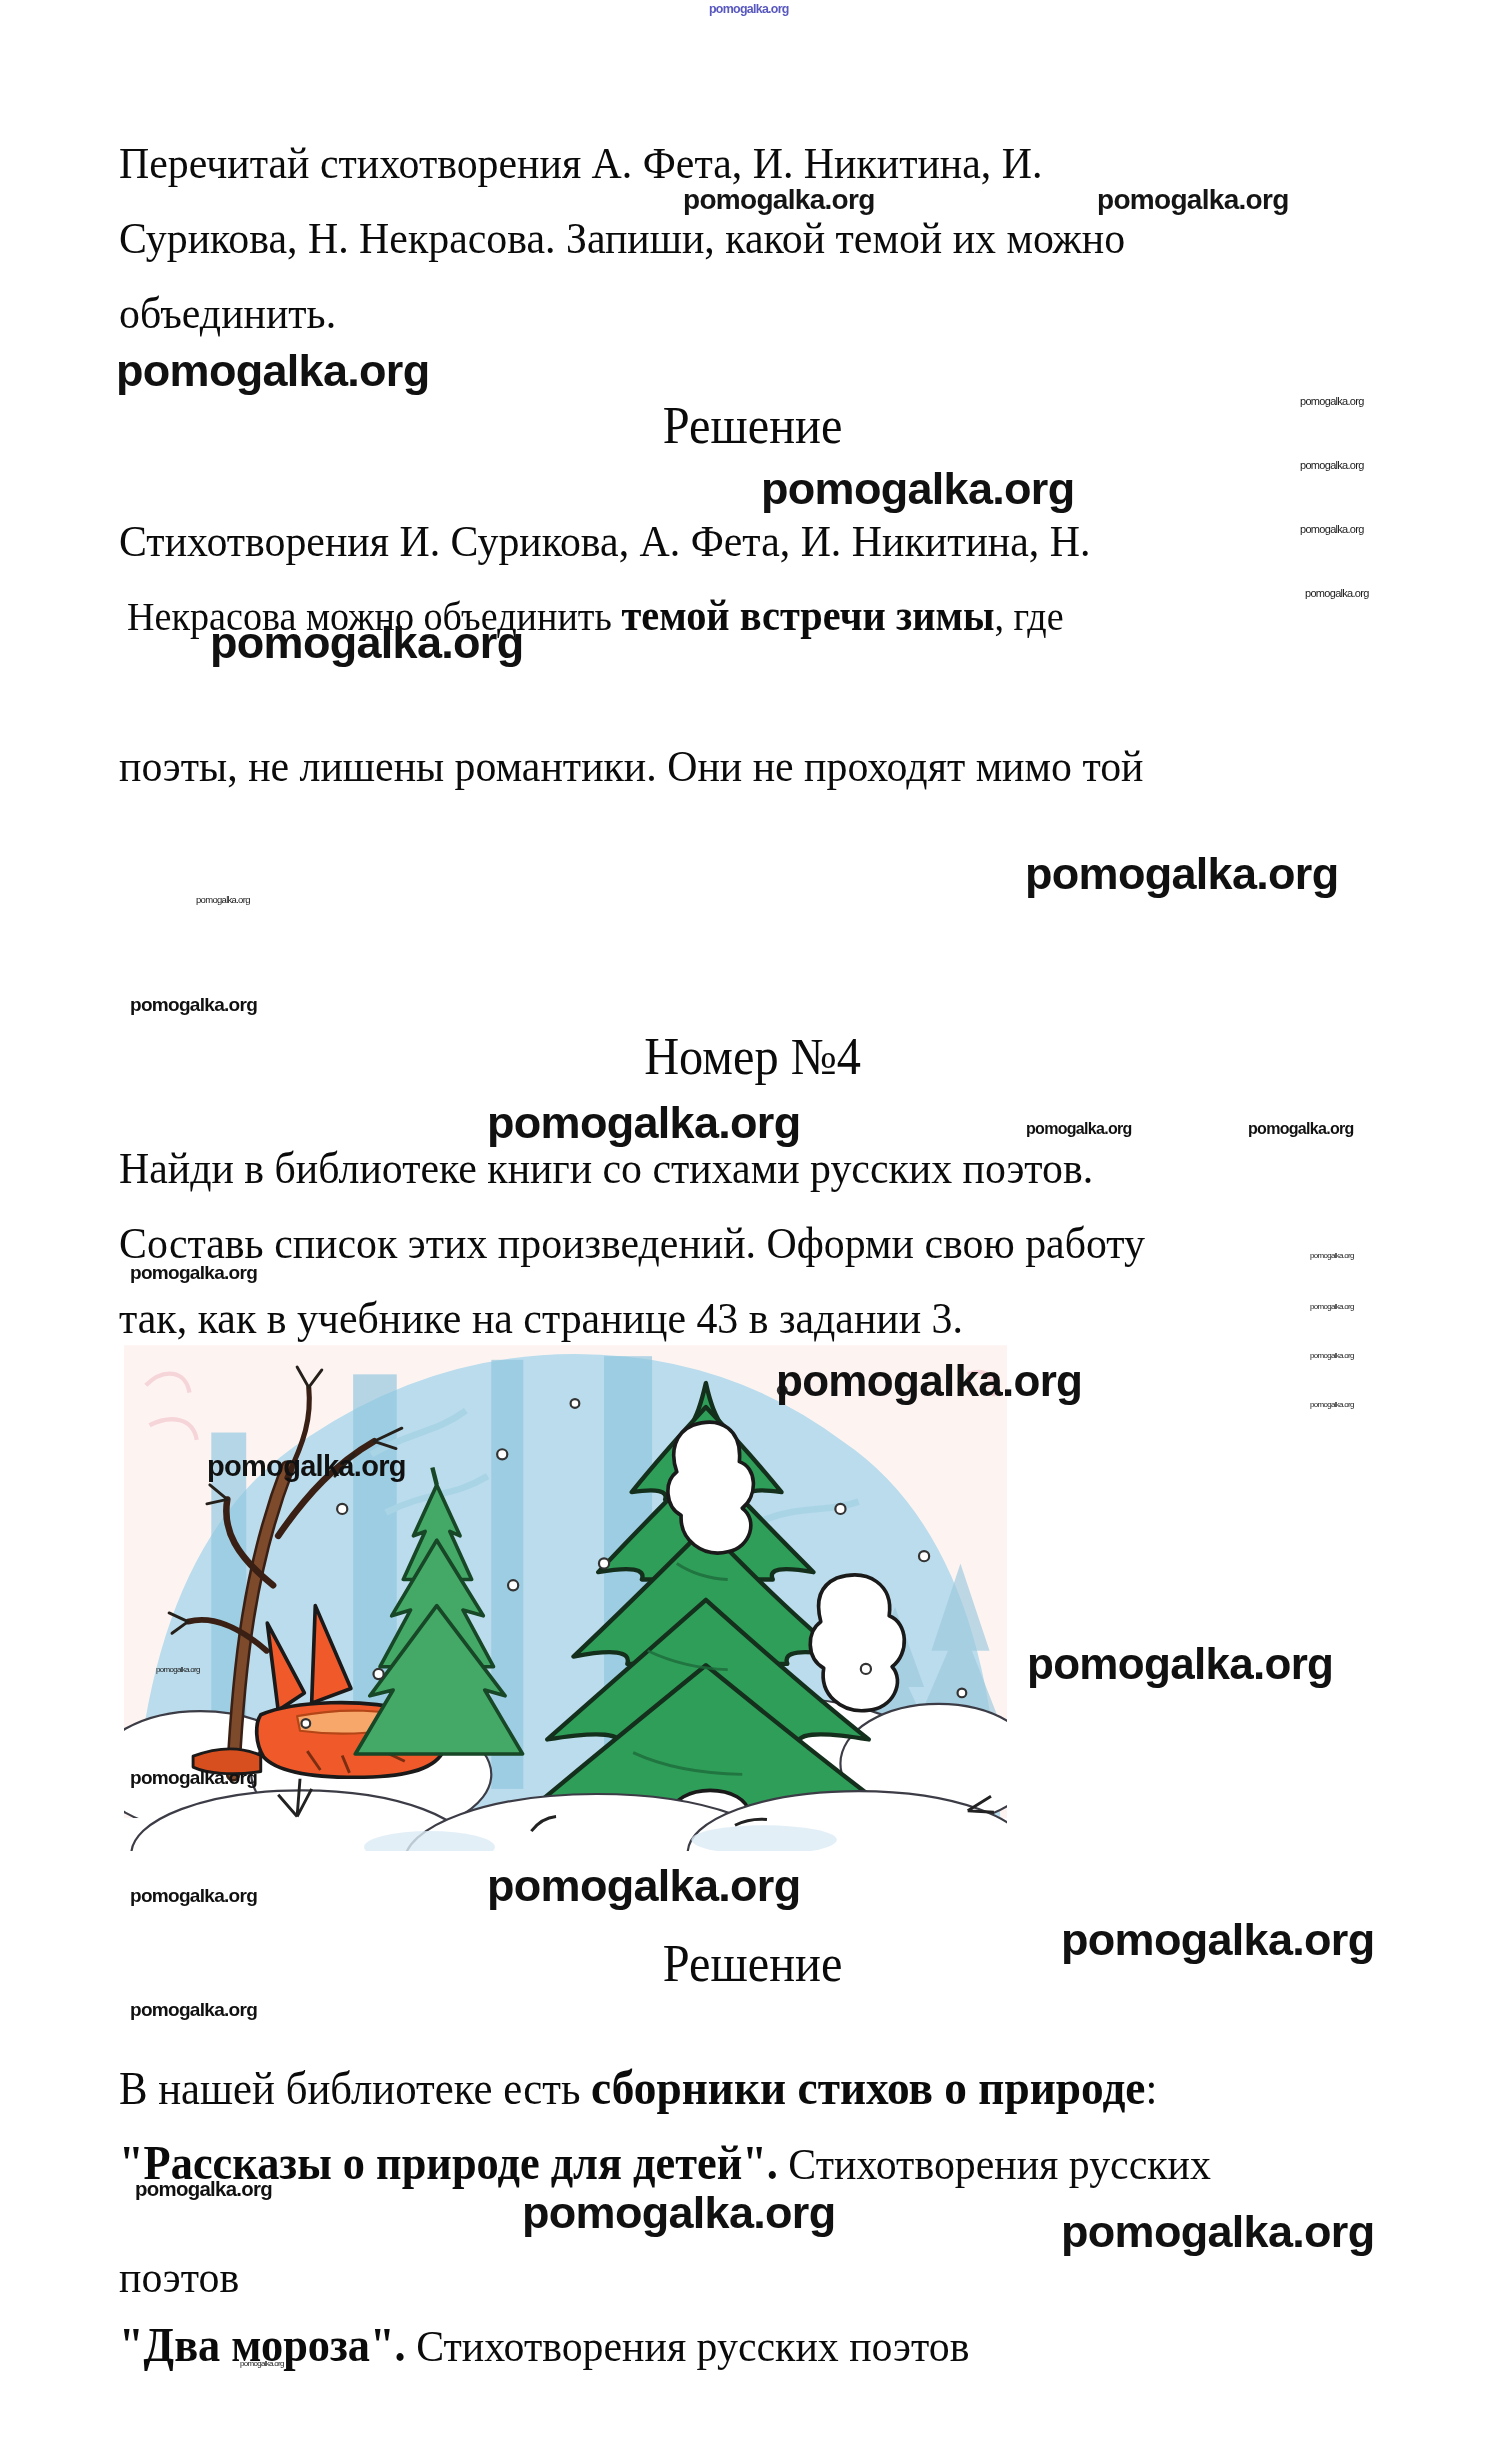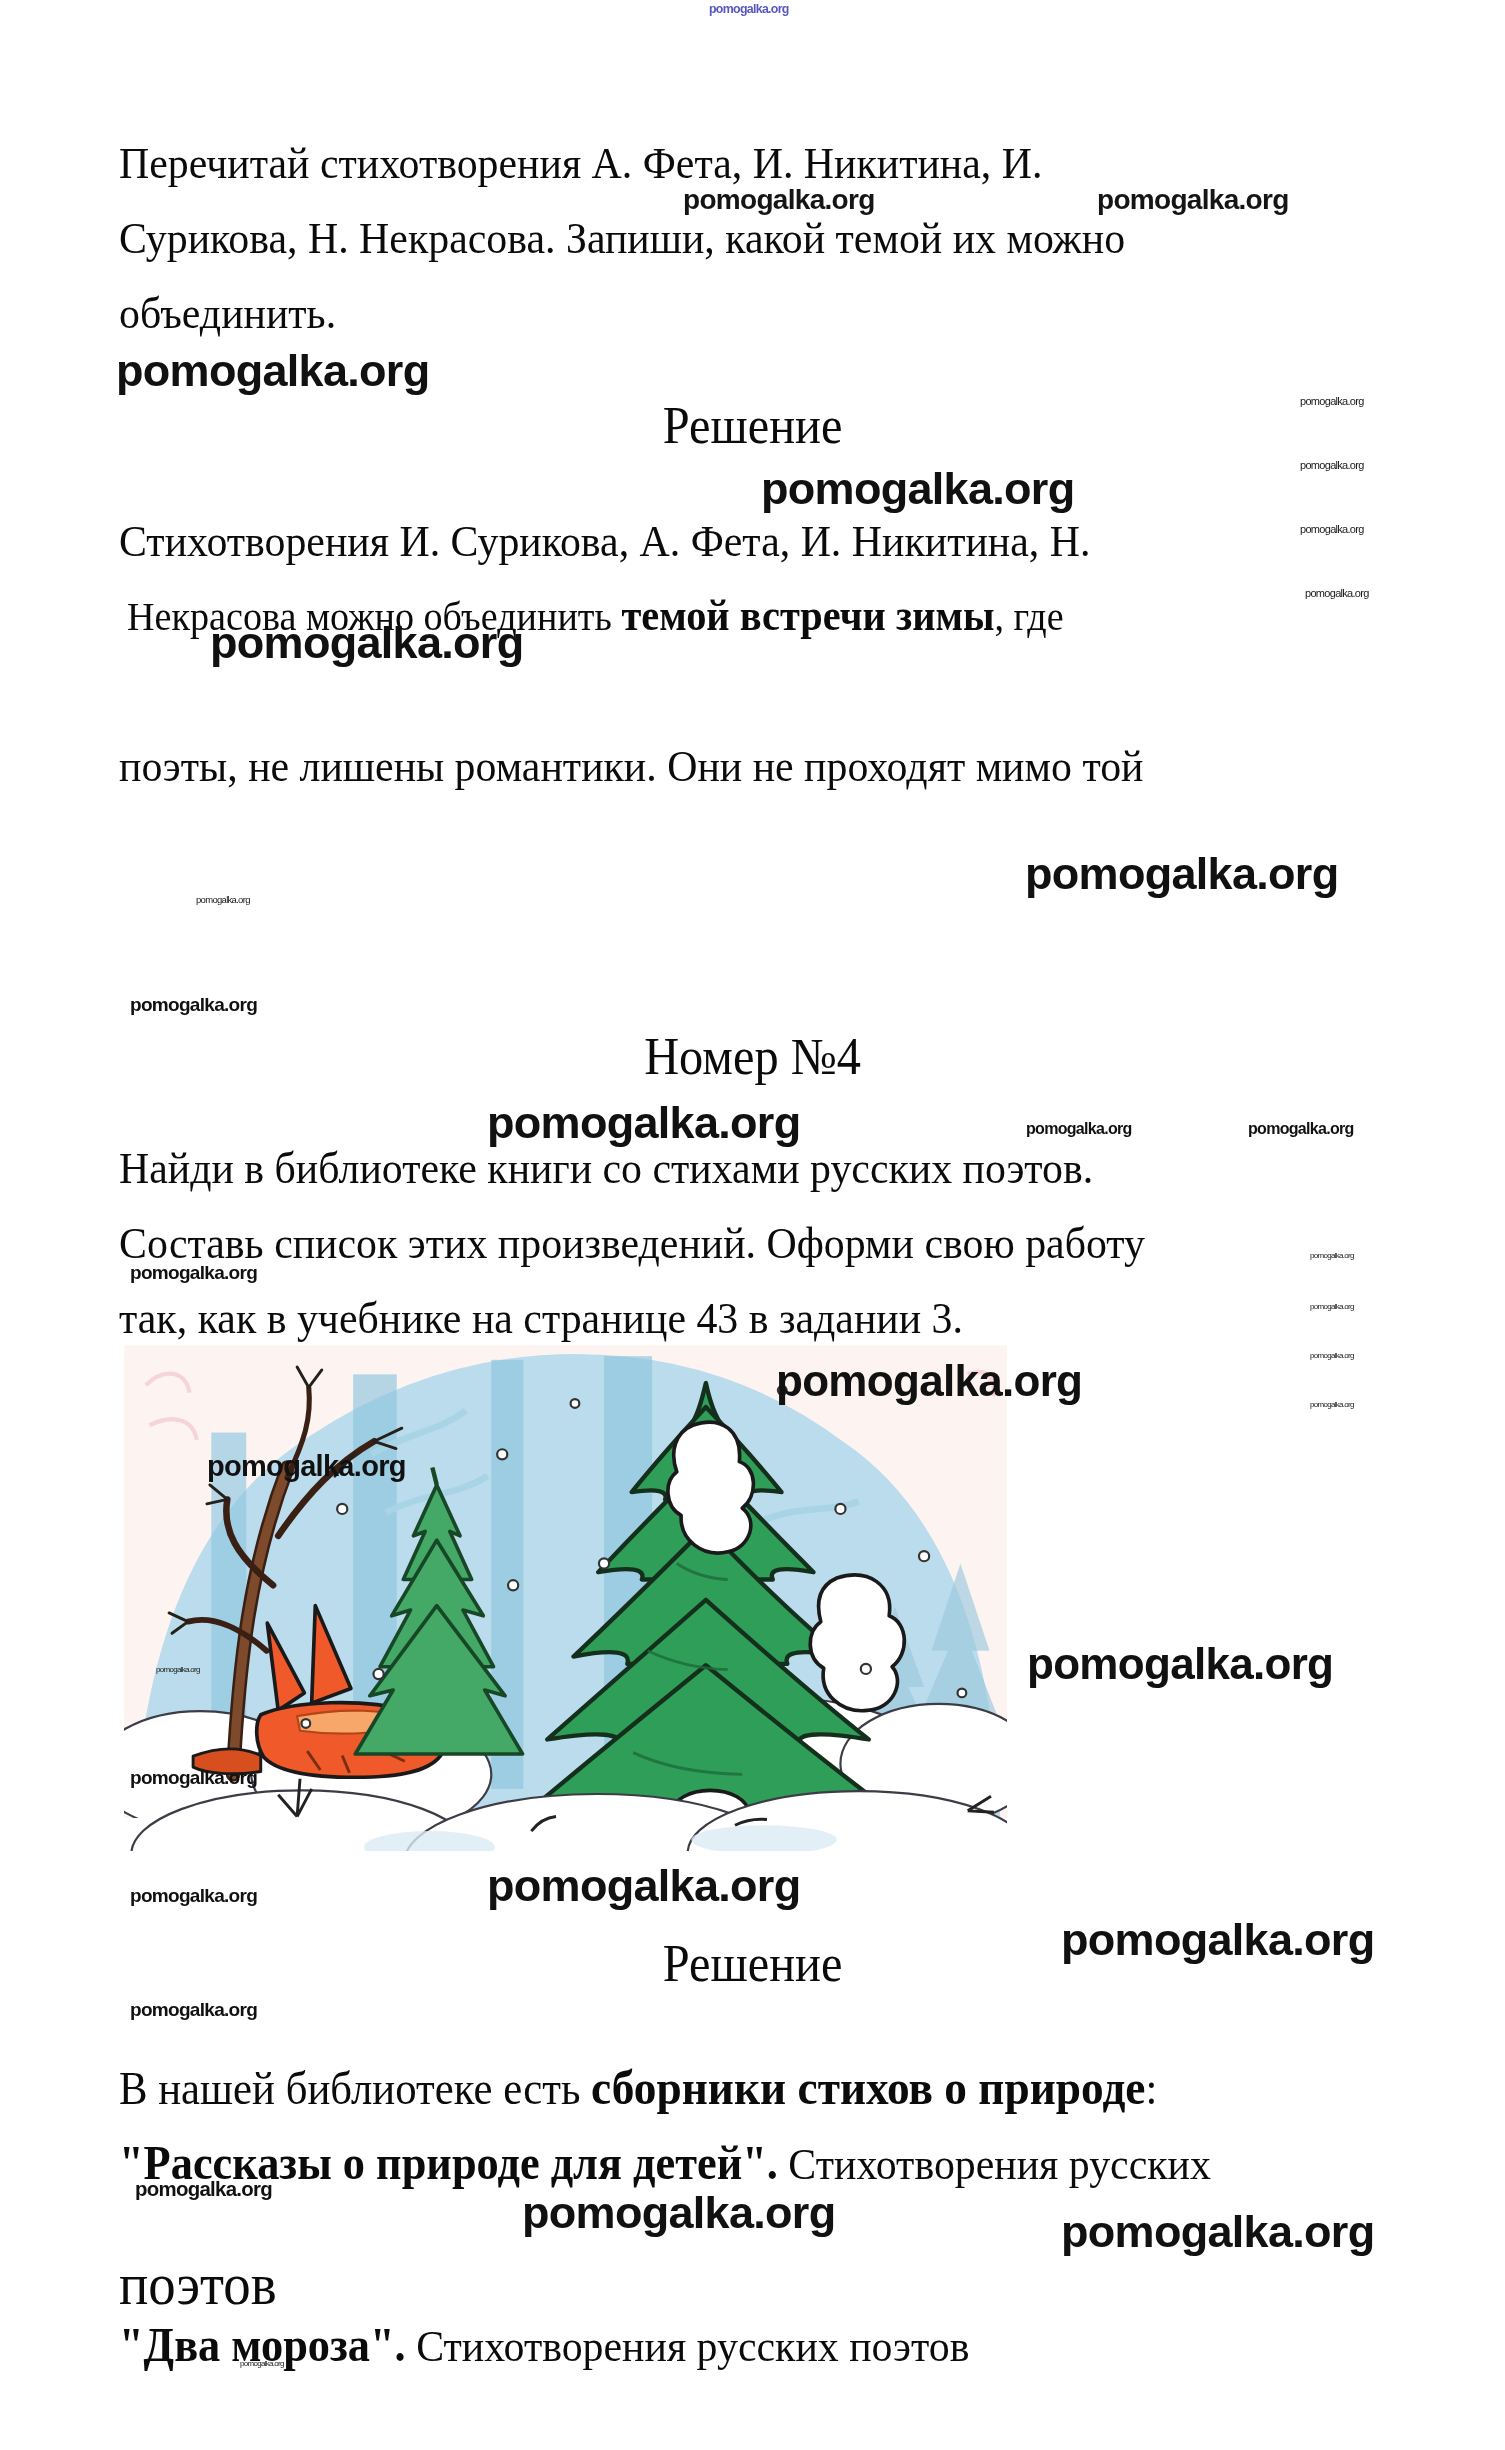--- a/index.html
+++ b/index.html
@@ -172,21 +172,21 @@
     <div class="tline left" style="top: 518px; font-size: 45px; left: 119px;"><span class="inner"><span>Стихотворения И. Сурикова, А. Фета, И. Никитина, Н.</span></span></div>
     <div class="tline left" style="top: 593px; font-size: 41px; left: 119px; margin-left: 8px;"><span class="inner"><span>Некрасова можно объединить </span><span class="b">темой встречи зимы</span><span>, где</span></span></div>
     <div class="tline left" style="top: 743px; font-size: 45px; left: 119px;"><span class="inner"><span>поэты, не лишены романтики. Они не проходят мимо той</span></span></div>
     <div class="tline center" style="top: 1030px; font-size: 52px; text-align: center;"><span class="inner"><span>Номер №4</span></span></div>
     <div class="tline left" style="top: 1145px; font-size: 45px; left: 119px;"><span class="inner"><span>Найди в библиотеке книги со стихами русских поэтов.</span></span></div>
     <div class="tline left" style="top: 1220px; font-size: 45px; left: 119px;"><span class="inner"><span>Составь список этих произведений. Оформи свою работу</span></span></div>
     <div class="tline left" style="top: 1295px; font-size: 45px; left: 119px;"><span class="inner"><span>так, как в учебнике на странице 43 в задании 3.</span></span></div>
     <div class="tline center" style="top: 1937px; font-size: 52px;"><span class="inner"><span>Решение</span></span></div>
     <div class="tline left" style="top: 2063px; font-size: 46px; left: 119px; text-decoration: underline;"><span class="inner"><span>В нашей библиотеке есть </span><span class="b">сборники стихов о природе</span><span>:</span></span></div>
     <div class="tline left" style="top: 2138px; font-size: 45px; left: 119px;"><span class="inner"><span class="b">"Рассказы о природе для детей".</span><span> Стихотворения русских</span></span></div>
-    <div class="tline left" style="top: 2254px; font-size: 59px; left: 119px;"><span class="inner"><span>поэтов</span></span></div>
+    <div class="tline left" style="top: 2254px; font-size: 45px; left: 119px;"><span class="inner"><span>поэтов</span></span></div>
     <div class="tline left" style="top: 2320px; font-size: 45px; left: 119px;"><span class="inner"><span class="b">"Два мороза".</span><span> Стихотворения русских поэтов</span></span></div>
     <div class="wm" style="left: 709px; top: 2.9px; font-size: 12.4px; font-weight: 700; color: rgb(70, 70, 184); opacity: 0.9;">pomogalka.org</div>
     <div class="wm" style="left: 683px; top: 186px; font-size: 28px; font-weight: 600; color: rgb(21, 21, 21); opacity: 1;">pomogalka.org</div>
     <div class="wm" style="left: 1097px; top: 186px; font-size: 28px; font-weight: 600; color: rgb(21, 21, 21); opacity: 1;">pomogalka.org</div>
     <div class="wm" style="left: 1300px; top: 396px; font-size: 11px; font-weight: 500; color: rgb(26, 26, 26); opacity: 1;">pomogalka.org</div>
     <div class="wm" style="left: 1300px; top: 460px; font-size: 11px; font-weight: 500; color: rgb(26, 26, 26); opacity: 1;">pomogalka.org</div>
     <div class="wm" style="left: 1300px; top: 524px; font-size: 11px; font-weight: 500; color: rgb(26, 26, 26); opacity: 1;">pomogalka.org</div>
     <div class="wm" style="left: 1305px; top: 588px; font-size: 11px; font-weight: 500; color: rgb(26, 26, 26); opacity: 1;">pomogalka.org</div>
     <div class="wm" style="left: 116px; top: 348px; font-size: 45px; font-weight: 600; color: rgb(17, 17, 17); opacity: 1;">pomogalka.org</div>
     <div class="wm" style="left: 761px; top: 466px; font-size: 45px; font-weight: 600; color: rgb(17, 17, 17); opacity: 1;">pomogalka.org</div>

